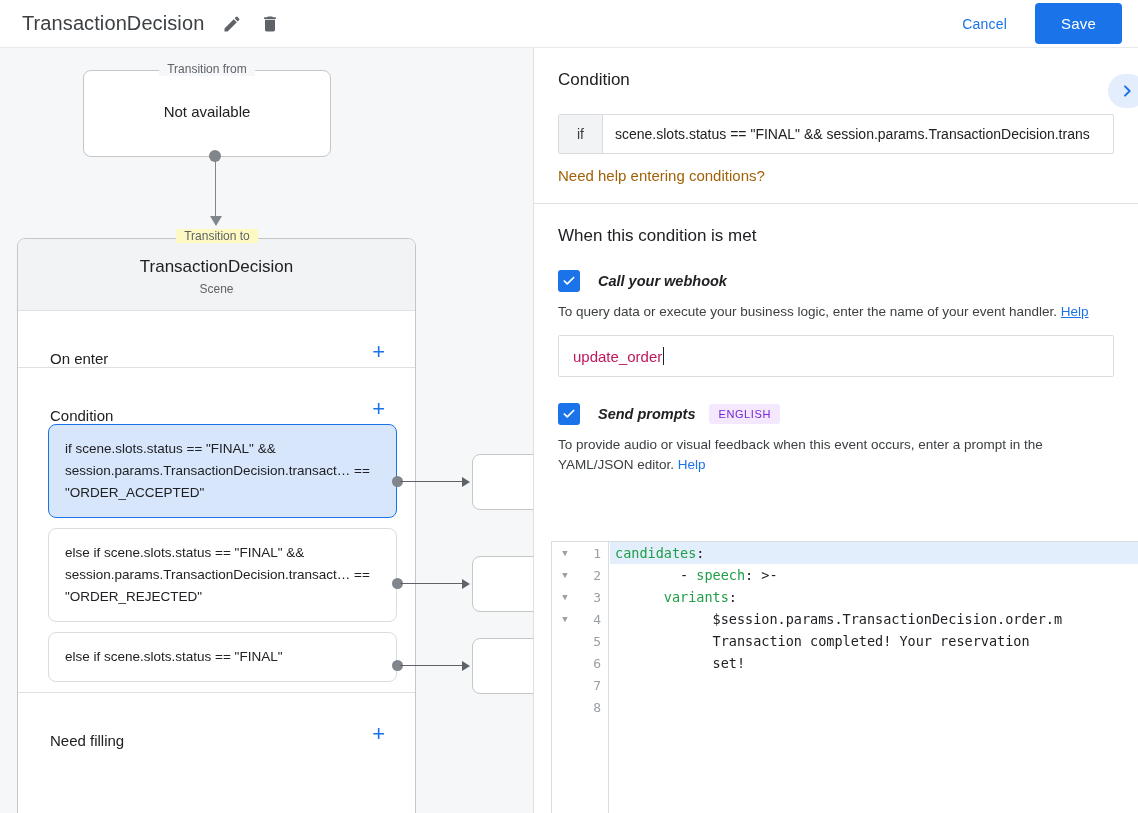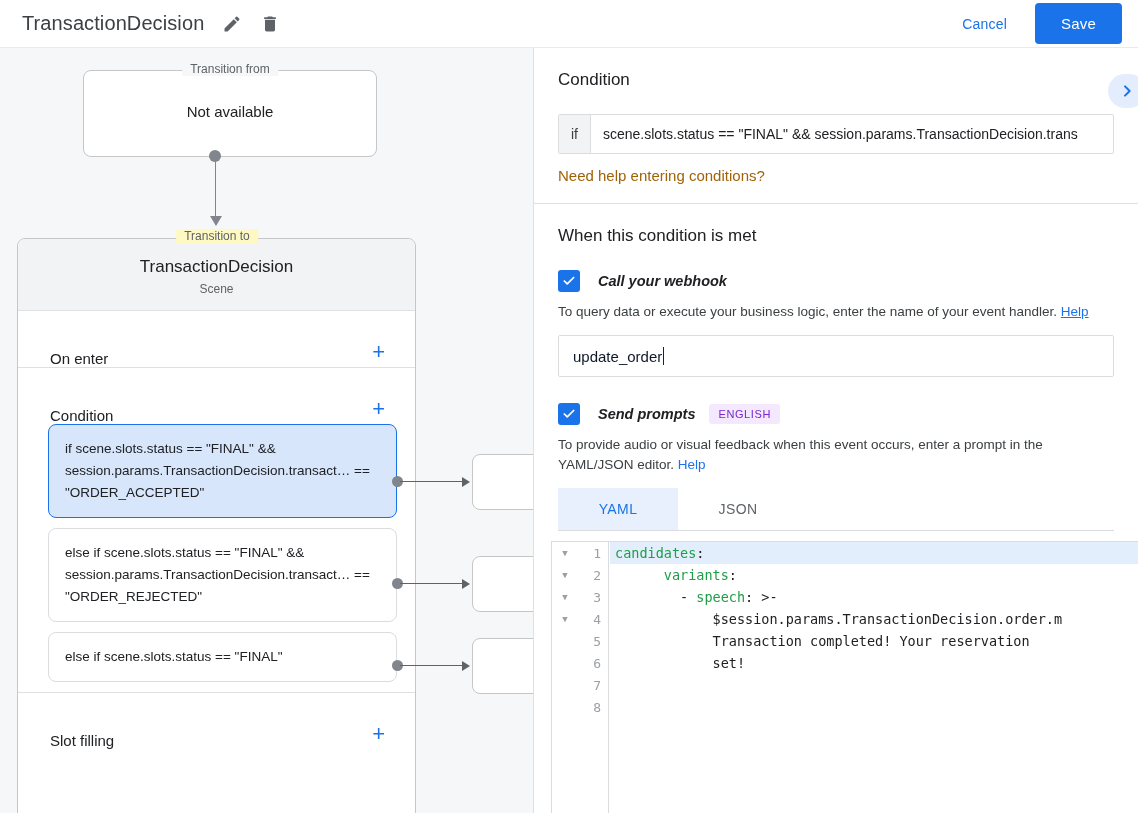--- a/index.html
+++ b/index.html
@@ -48,21 +48,21 @@
   }
   .fieldset {
     position: absolute; border: 1px solid #c4c7c5; border-radius: 8px;
     background: #fff;
   }
   .legend {
     position: absolute; top: -9px; background: #f6f7f9;
     font-size: 12px; color: #5f6368; padding: 0 8px; white-space: nowrap;
   }
   
-  .tf { left: 83px; top: 22px; width: 294px; height: 87px; }
+  .tf { left: 83px; top: 22px; width: 248px; height: 87px; }
   .tf .legend { left: 50%; transform: translateX(-50%); }
   .tf-text {
     position: absolute; left: 0; right: 0; top: 32px; text-align: center;
     font-size: 15px; color: #202124;
   }
   
   .arrow-line {
     position: absolute; left: 215px; top: 108px; width: 1px; height: 63px;
     background: #80868b;
   }
@@ -140,21 +140,21 @@
   .chev-pill {
     position: absolute; right: -8px; top: 26px; width: 38px; height: 34px;
     background: #e4edfb; border-radius: 17px;
     display: flex; align-items: center; justify-content: center; cursor: pointer;
   }
   .cond-field {
     display: flex; border: 1px solid #dadce0; border-radius: 2px;
     height: 40px; align-items: stretch; overflow: hidden;
   }
   .cond-if {
-    width: 32px; background: #f1f3f4; border-right: 1px solid #dadce0;
+    width: 44px; background: #f1f3f4; border-right: 1px solid #dadce0;
     display: flex; align-items: center; justify-content: center;
     font-size: 14px; color: #3c4043;
   }
   .cond-val {
     flex: 1; display: flex; align-items: center; padding-left: 12px;
     font-size: 14px; color: #202124; white-space: nowrap; overflow: hidden;
   }
   .helplink { color: #a16207; font-size: 15px; margin-top: 13px; display: inline-block; cursor: pointer; }
 
   .panel-sec-2 { padding: 22px 24px 8px 24px; }
@@ -168,21 +168,21 @@
   .badge {
     margin-left: 14px; background: #f3e8fd; color: #7627cf;
     font-size: 11px; letter-spacing: .6px; padding: 4px 9px; border-radius: 3px;
   }
   .hint { font-size: 13.5px; color: #3c4043; line-height: 20px; margin-bottom: 13px; }
   .hint a { color: #1a73e8; text-decoration: underline; cursor: pointer; }
   .hint .plain-link { color: #1a73e8; text-decoration: none; }
   .textinput {
     border: 1px solid #dadce0; border-radius: 2px; height: 42px;
     display: flex; align-items: center; padding: 0 14px;
-    font-size: 15px; color: #0f172a; margin-bottom: 26px;
+    font-size: 15px; color: #be185d; margin-bottom: 26px;
   }
   .caret { display: inline-block; width: 1px; height: 18px; background: #202124; margin-left: 1px; }
 
   .tabs { display: flex; margin-top: 12px; border-bottom: 1px solid #dadce0; }
   .tab {
     padding: 13px 0; width: 120px; text-align: center; font-size: 14px;
     color: #5f6368; cursor: pointer; letter-spacing: .4px;
   }
   .tab.active { background: #e8f0fe; color: #1a73e8; }
 
@@ -266,21 +266,21 @@
         <span class="plus">+</span>
       </div>
 
       <div class="chip selected">if scene.slots.status == "FINAL" &amp;&amp; session.params.TransactionDecision.transact… == "ORDER_ACCEPTED"</div>
       <div class="chip">else if scene.slots.status == "FINAL" &amp;&amp; session.params.TransactionDecision.transact… == "ORDER_REJECTED"</div>
       <div class="chip">else if scene.slots.status == "FINAL"</div>
 
       <div class="divider" style="margin-top:8px"></div>
 
       <div class="sec-row">
-        <span class="lbl">Slot filling</span>
+        <span class="lbl">Need filling</span>
         <span class="plus">+</span>
       </div>
     </div>
 
     <span class="tt-legend">Transition to</span>
 
     <div class="conn-dot" style="top:428px"></div>
     <div class="conn-line" style="top:433px"></div>
     <div class="conn-head" style="top:429px"></div>
     <div class="ghost-node" style="top:406px"></div>
@@ -340,24 +340,20 @@
             <polyline points="20 6 9 17 4 12"></polyline>
           </svg>
         </span>
         <span class="cb-label">Send prompts</span>
         <span class="badge">ENGLISH</span>
       </div>
       <div class="hint">
         <span>To provide audio or visual feedback when this event occurs, enter a prompt in the YAML/JSON editor. </span><a class="plain-link">Help</a>
       </div>
 
-      <div class="tabs">
-        <div class="tab active">YAML</div>
-        <div class="tab">JSON</div>
-      </div>
     </div>
   </div>
 
   <div class="editor">
     <div class="ed-gutter" id="gutter">
         <div class="ed-line-g">
           <span class="fold">▼</span>
           <span class="lnum">1</span>
         </div>
         <div class="ed-line-g">
@@ -384,22 +380,22 @@
           <span class="fold"></span>
           <span class="lnum">7</span>
         </div>
         <div class="ed-line-g">
           <span class="fold"></span>
           <span class="lnum">8</span>
         </div>
       </div>
     <div class="ed-code" id="code">
         <div class="ed-line hl"><span class="p"></span><span class="k">candidates</span><span class="p">:</span></div>
+        <div class="ed-line"><span class="p">&nbsp;&nbsp;&nbsp;&nbsp;&nbsp;&nbsp;&nbsp;&nbsp;</span><span class="p">-&nbsp;</span><span class="k">speech</span><span class="p">:&nbsp;&gt;-</span></div>
         <div class="ed-line"><span class="p">&nbsp;&nbsp;&nbsp;&nbsp;&nbsp;&nbsp;</span><span class="k">variants</span><span class="p">:</span></div>
-        <div class="ed-line"><span class="p">&nbsp;&nbsp;&nbsp;&nbsp;&nbsp;&nbsp;&nbsp;&nbsp;</span><span class="p">-&nbsp;</span><span class="k">speech</span><span class="p">:&nbsp;&gt;-</span></div>
         <div class="ed-line"><span class="p">&nbsp;&nbsp;&nbsp;&nbsp;&nbsp;&nbsp;&nbsp;&nbsp;&nbsp;&nbsp;&nbsp;&nbsp;</span><span class="p">$session.params.TransactionDecision.order.m</span></div>
         <div class="ed-line"><span class="p">&nbsp;&nbsp;&nbsp;&nbsp;&nbsp;&nbsp;&nbsp;&nbsp;&nbsp;&nbsp;&nbsp;&nbsp;</span><span class="p">Transaction&nbsp;completed!&nbsp;Your&nbsp;reservation</span></div>
         <div class="ed-line"><span class="p">&nbsp;&nbsp;&nbsp;&nbsp;&nbsp;&nbsp;&nbsp;&nbsp;&nbsp;&nbsp;&nbsp;&nbsp;</span><span class="p">set!</span></div>
         <div class="ed-line"><span class="p"></span><span class="p"></span></div>
       </div>
   </div>
 
 </div>
 
 </body></html>

